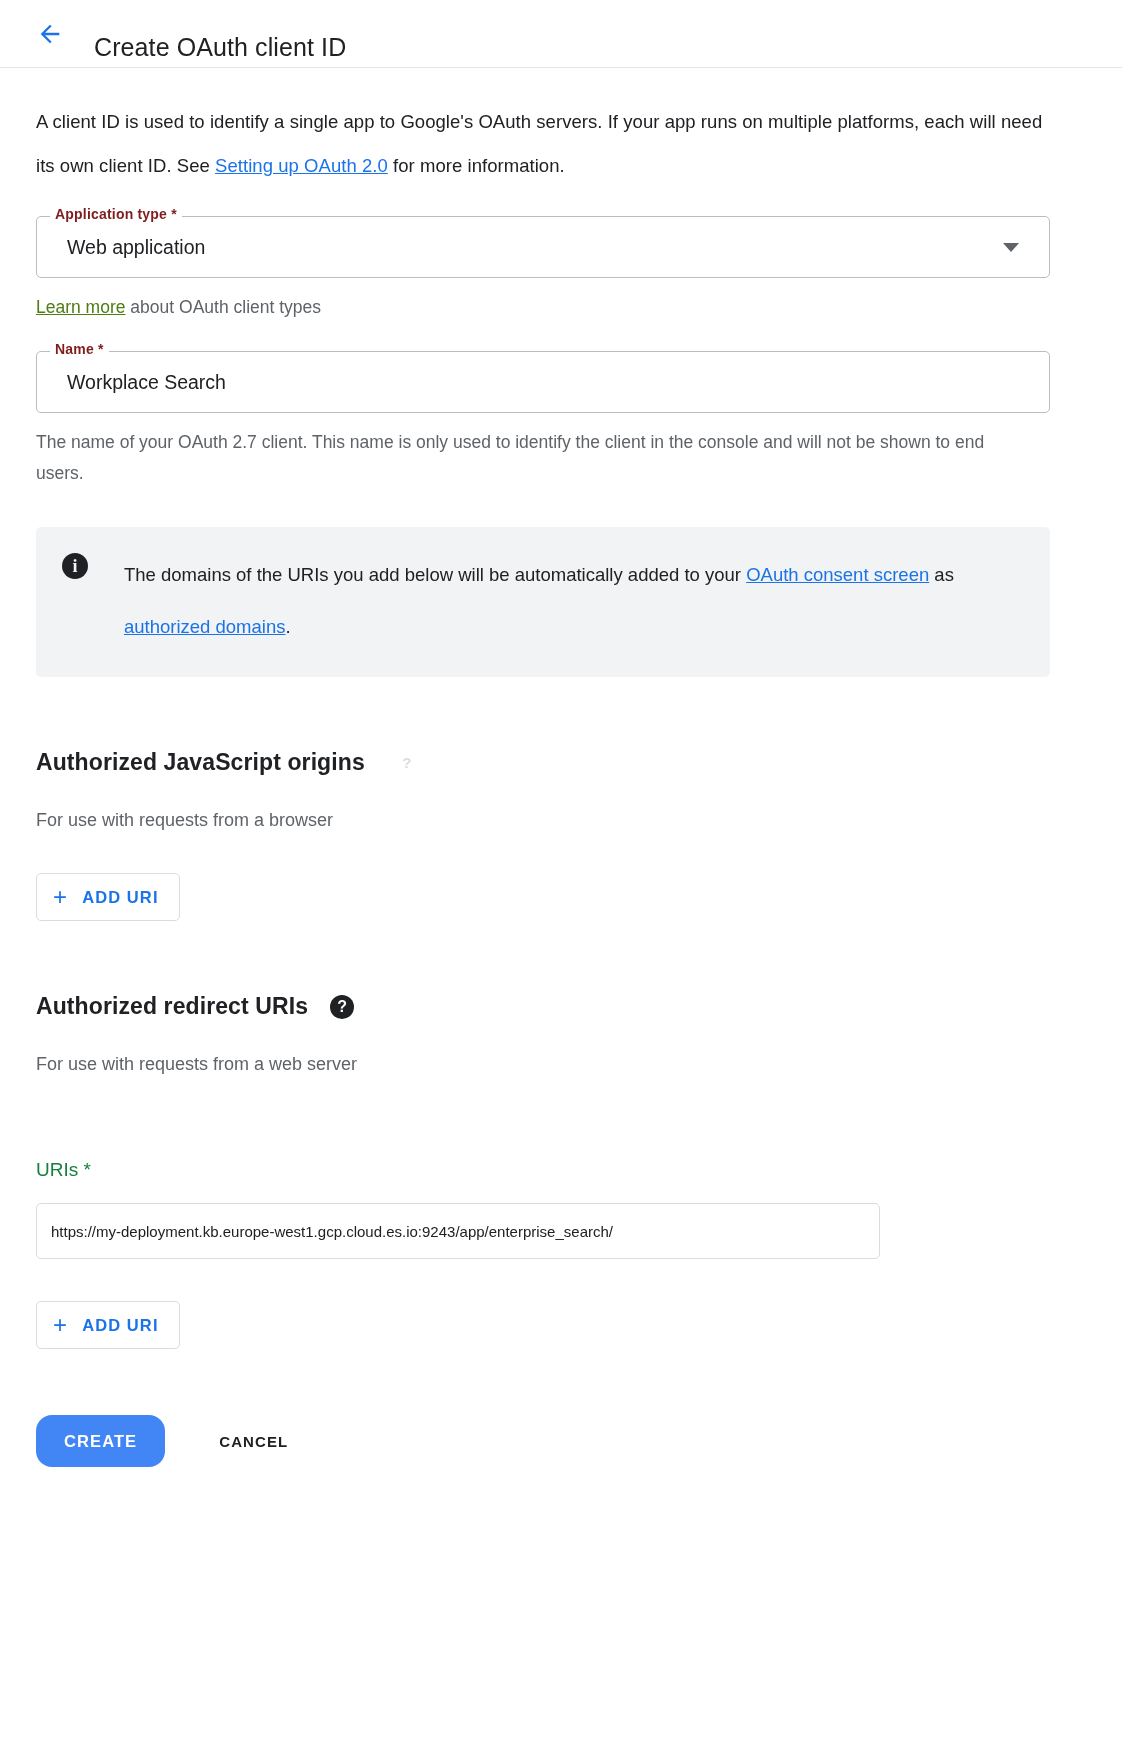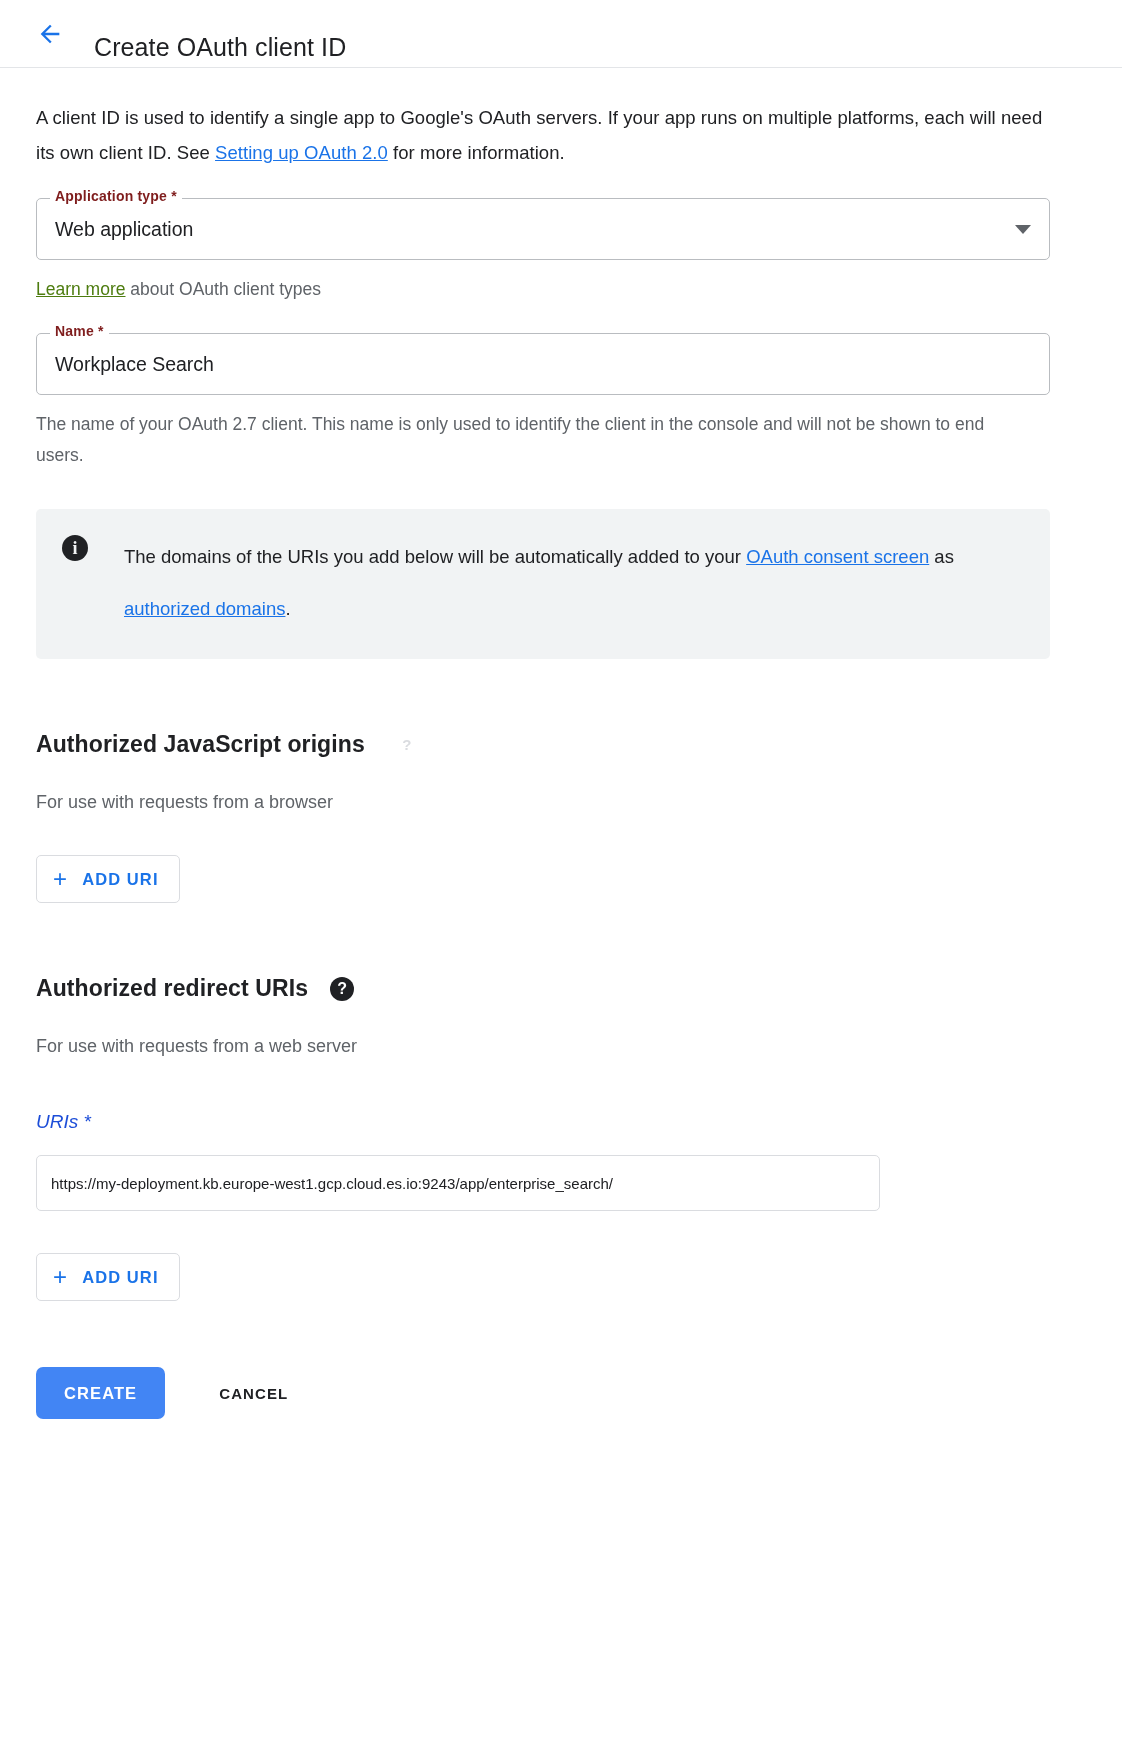--- a/index.html
+++ b/index.html
@@ -45,21 +45,21 @@
   }
 
   
   .content {
     padding: 0 36px;
     max-width: 1122px;
   }
 
   .intro {
     font-size: 18.5px;
-    line-height: 35px;
+    line-height: 44px;
     color: #202124;
     margin-top: 32px;
     max-width: 1010px;
     letter-spacing: 0.05px;
   }
   .link {
     color: #1a73e8;
     text-decoration: underline;
     cursor: pointer;
   }
@@ -69,21 +69,21 @@
     position: relative;
     margin-top: 28px;
     width: 1014px;
   }
   .field .box {
     border: 1px solid #b9bcc0;
     border-radius: 5px;
     height: 62px;
     display: flex;
     align-items: center;
-    padding: 0 18px;
+    padding: 0 30px;
     background: #fff;
     font-size: 19px;
     color: #202124;
     cursor: text;
   }
   .field .box.select { cursor: pointer; }
   .field .legend {
     position: absolute;
     top: -10px;
     left: 14px;
@@ -211,23 +211,22 @@
   }
   .add-uri-btn .plus {
     font-size: 24px;
     font-weight: 400;
     margin-right: 14px;
     line-height: 1;
   }
 
   .uris-label {
     font-size: 19px;
-    color: #1d4ed8;
-    margin-top: 54px;
-    font-style: italic;
+    color: #15803d;
+    margin-top: 84px;
   }
   .uri-input {
     margin-top: 22px;
     width: 844px;
     height: 56px;
     border: 1px solid #dadce0;
     border-radius: 5px;
     display: flex;
     align-items: center;
     padding: 0 14px;
@@ -241,21 +240,21 @@
   .actions {
     margin-top: 66px;
     display: flex;
     align-items: center;
     padding-bottom: 60px;
   }
   .btn-create {
     background: #4285f4;
     color: #fff;
     border: none;
-    border-radius: 7px;
+    border-radius: 16px;
     height: 52px;
     padding: 0 28px;
     font-size: 16.5px;
     font-weight: 600;
     letter-spacing: 1.1px;
     cursor: pointer;
     font-family: "Liberation Sans", sans-serif;
   }
   .btn-cancel {
     background: transparent;

